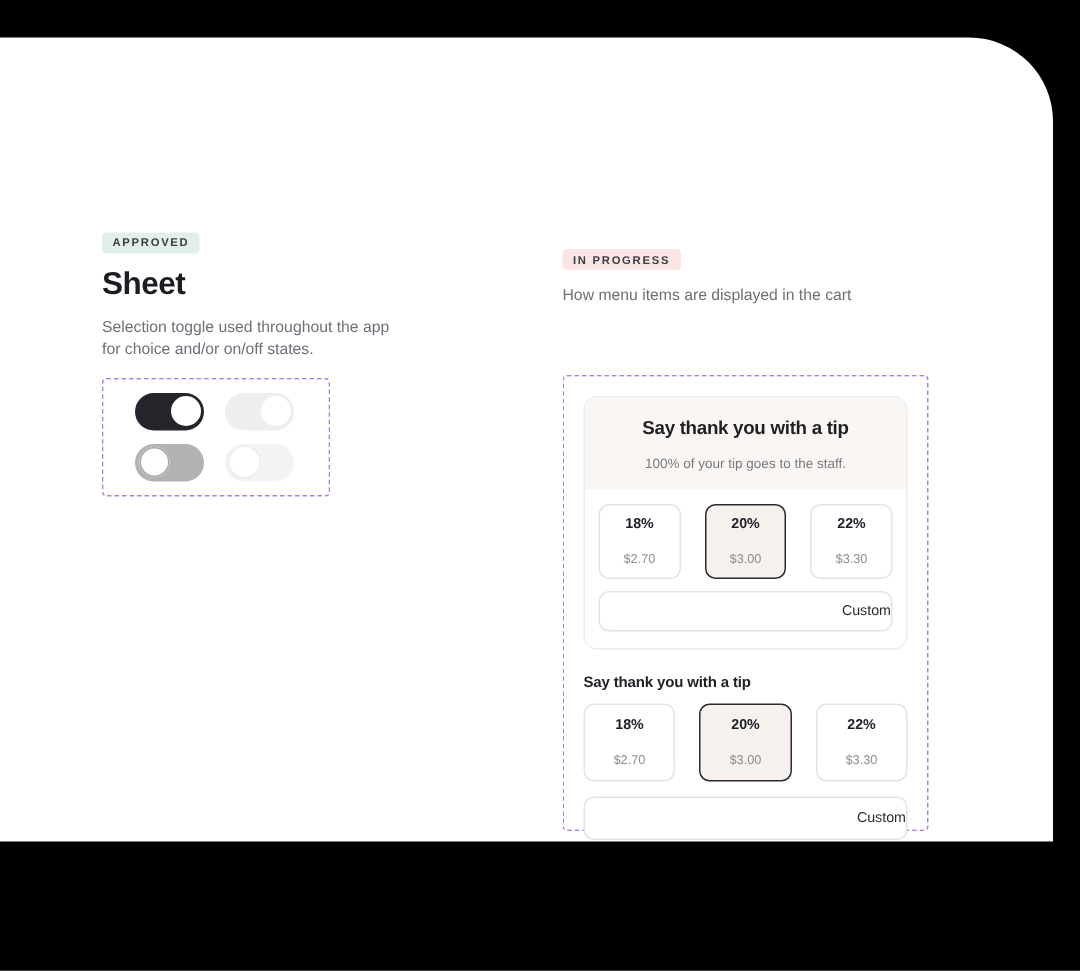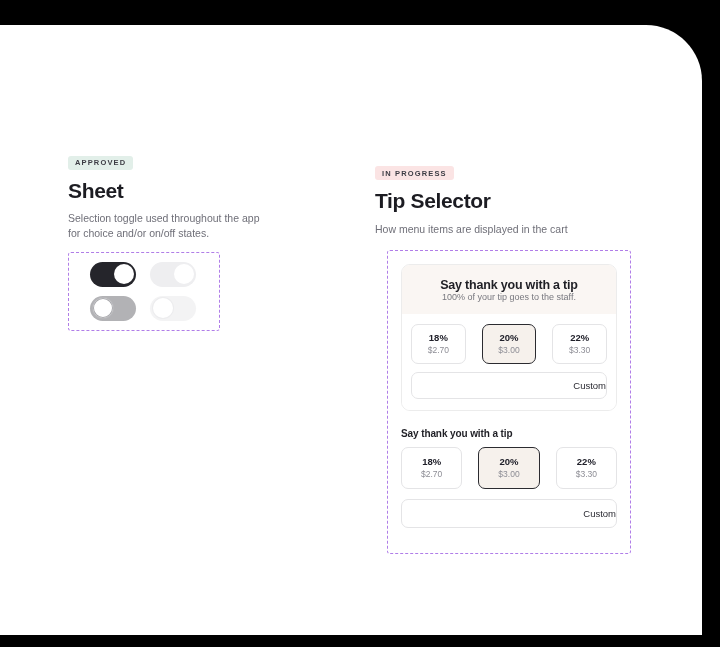--- a/index.html
+++ b/index.html
@@ -14,21 +14,21 @@
     overflow: hidden;
     font-family: "Liberation Sans", sans-serif;
   }
 
   
   #canvas {
     position: absolute;
     left: 0;
     top: 25px;
     width: 702px;
-    height: 610px;
+    height: 536px;
     background: #ffffff;
     border-top-right-radius: 56px;
   }
 
   
   .column {
     position: absolute;
     top: 0;
   }
   #col-sheet { left: 68px; width: 280px; }
@@ -75,21 +75,21 @@
     left: 0;
     top: 227px;
     width: 152px;
     height: 79px;
     display: flex;
     align-items: center;
     justify-content: center;
   }
   #frame-tip {
     position: absolute;
-    left: 12px;
+    left: 0;
     top: 225px;
     width: 244px;
     height: 304px;
     padding: 13px;
     box-sizing: border-box;
   }
 
   
   .toggle-grid {
     display: grid;
@@ -136,21 +136,21 @@
   }
   .tip-head-title {
     font-size: 12.5px;
     font-weight: bold;
     color: #1f1f25;
     letter-spacing: -0.2px;
   }
   .tip-head-sub {
     font-size: 9px;
     color: #78787f;
-    margin-top: 0;
+    margin-top: 12px;
   }
   .tip-card-body {
     padding: 10px 9px 11px 9px;
     background: #ffffff;
   }
 
   
   .tip-row {
     display: flex;
     gap: 16px;
@@ -171,21 +171,21 @@
   .tip-pct {
     font-size: 9.5px;
     font-weight: bold;
     color: #20202a;
     line-height: 1.25;
   }
   .tip-amt {
     font-size: 8.5px;
     color: #8d8d95;
     line-height: 1.3;
-    margin-top: 1px;
+    margin-top: 11px;
   }
   .tip-custom {
     margin-top: 8px;
     border: 1px solid #e4e4e6;
     border-radius: 7px;
     background: #ffffff;
     text-align: right;
     padding: 7px 0;
     font-size: 9.5px;
     color: #2a2a32;
@@ -229,21 +229,20 @@
         <div class="toggle off v-faint-off">
           <div class="knob"></div>
         </div>
       </div>
     </div>
   </div>
 
   <div class="column" id="col-tip">
     <div style="position:absolute; top:126px; left:0;">
       <span class="badge progress">IN PROGRESS</span>
-      <div class="title">Tip Selector</div>
       <div class="desc" style="max-width:260px;">How menu items are displayed in the cart</div>
     </div>
 
     <div class="frame" id="frame-tip">
 
       <div class="tip-card">
         <div class="tip-card-head">
           <div class="tip-head-title">Say thank you with a tip</div>
           <div class="tip-head-sub">100% of your tip goes to the staff.</div>
         </div>

